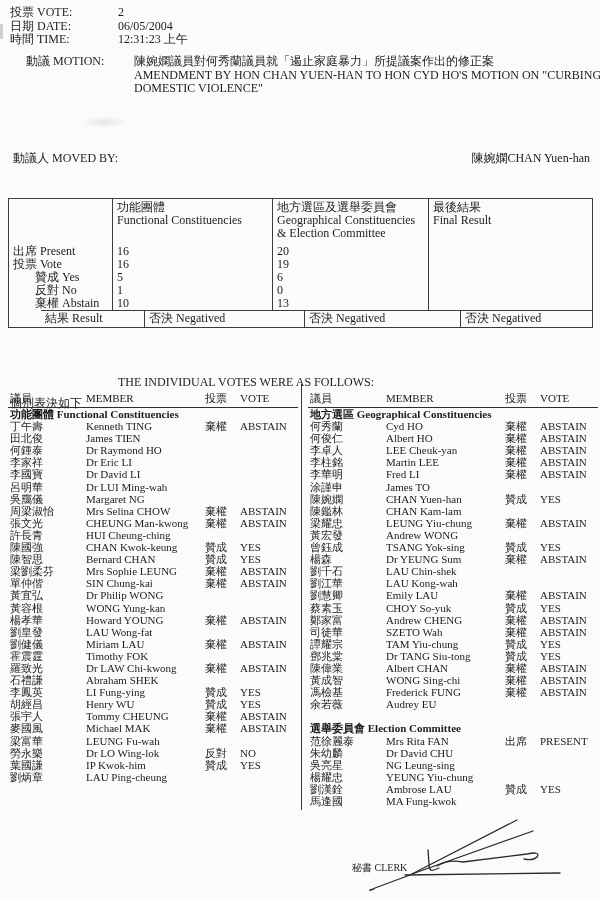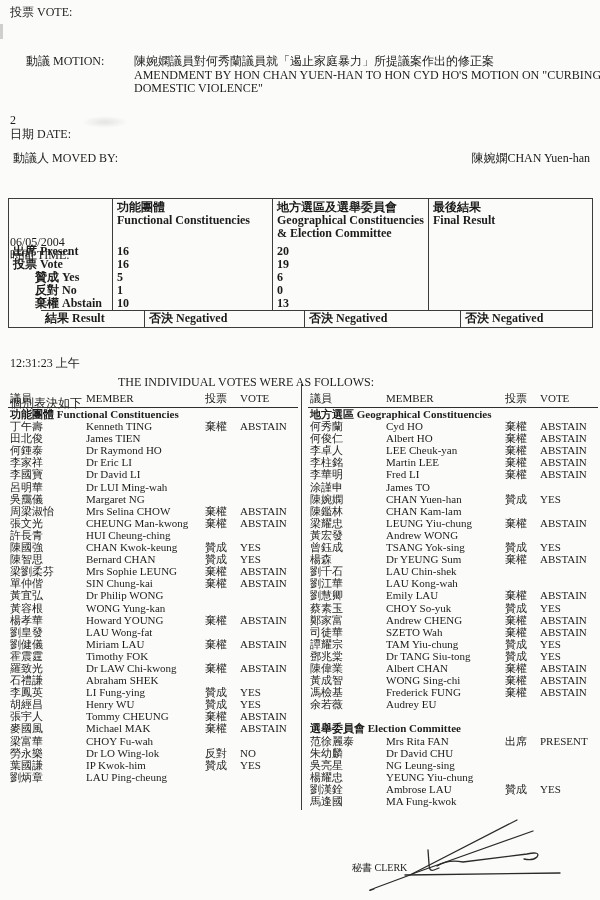--- a/index.html
+++ b/index.html
@@ -5,34 +5,34 @@
   html,body{margin:0;padding:0;}
   body{
     width:600px;height:900px;background:#fbfbfa;
     font-family:"Liberation Serif","DejaVu Serif",serif;
     color:#1c1c1c;position:relative;overflow:hidden;
     -webkit-font-smoothing:antialiased;
   }
   .abs{position:absolute;}
   
   .hdr{left:10px;top:6px;width:580px;font-size:12px;line-height:13.5px;}
-  .f-row{display:flex;flex-direction:column;}
+  .f-row{display:flex;}
   .f-label{width:108px;flex:0 0 108px;}
   .f-value{flex:1;}
   .motion{left:10px;top:55px;width:582px;font-size:12px;line-height:13.5px;display:flex;margin-left:16px;}
   .motion .f-label{width:108px;flex:0 0 108px;}
   .motion-body{flex:1;max-width:470px;}
   .movedby{left:10px;top:150px;width:580px;font-size:12px;display:flex;text-align:right;}
   
   .smudge{left:82px;top:116px;width:46px;height:12px;border-radius:50%;
     background:radial-gradient(closest-side,#b9b9b9,rgba(255,255,255,0));opacity:.35;}
   .edge-mark{left:0;top:24px;width:3px;height:15px;background:#9a9a9a;opacity:.45;}
   
   .sumtable{left:8px;top:198px;width:585px;font-size:12px;border:1px solid #3c3c3c;box-sizing:border-box;}
-  .s-row{display:flex;font-weight:bold;}
+  .s-row{display:flex;}
   .s-c{box-sizing:border-box;padding:0 4px;border-right:1px solid #3c3c3c;line-height:13px;}
   .s-c:last-child{border-right:none;}
   .s-c0{width:104px;flex:0 0 104px;}
   .s-c1{width:160px;flex:0 0 160px;}
   .s-c2{width:156px;flex:0 0 156px;}
   .s-c3{flex:1;}
   .s-head .s-c{padding-top:2px;height:46px;}
   .s-body .s-row .s-c{height:13px;}
   .s-result{border-top:1px solid #3c3c3c;margin-left:32px;}
   .s-result .s-c{height:16px;padding-top:1px;}
@@ -348,21 +348,21 @@
 
         <div class="m-row">
           <span class="m-zh">麥國風</span>
           <span class="m-en">Michael MAK</span>
           <span class="m-vzh">棄權</span>
           <span class="m-ven">ABSTAIN</span>
         </div>
 
         <div class="m-row">
           <span class="m-zh">梁富華</span>
-          <span class="m-en">CHOY Fu-wah</span>
+          <span class="m-en">LEUNG Fu-wah</span>
           <span class="m-vzh"></span>
           <span class="m-ven"></span>
         </div>
 
         <div class="m-row">
           <span class="m-zh">勞永樂</span>
           <span class="m-en">Dr LO Wing-lok</span>
           <span class="m-vzh">反對</span>
           <span class="m-ven">NO</span>
         </div>

